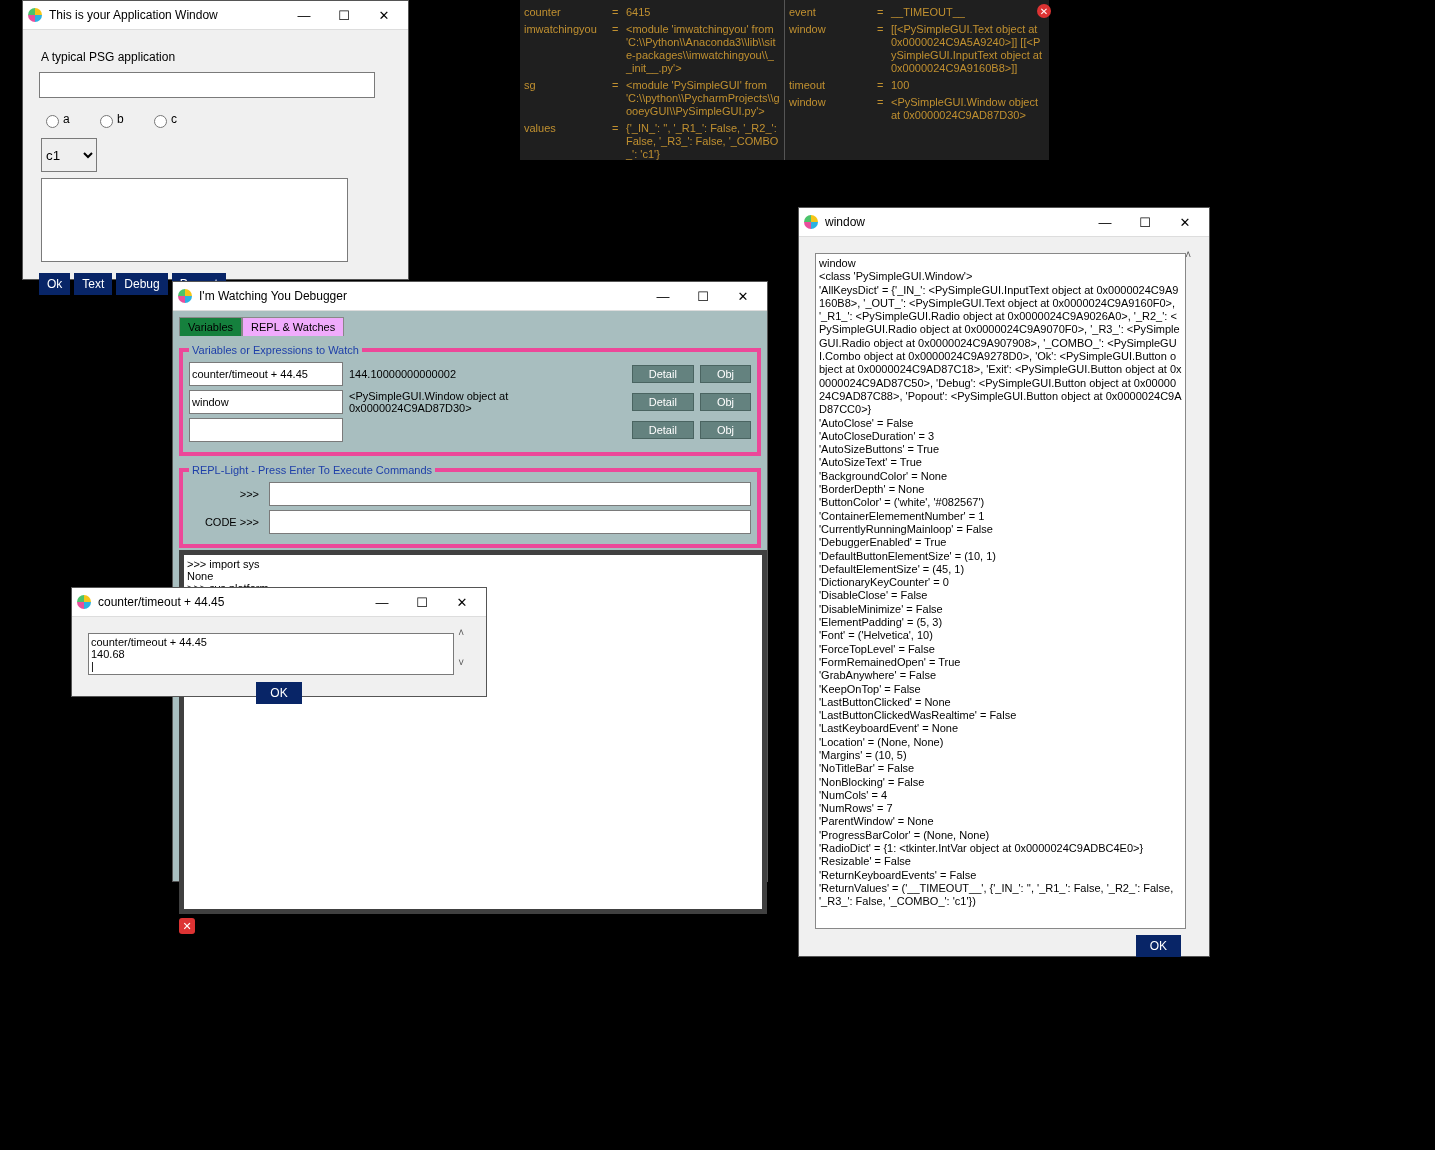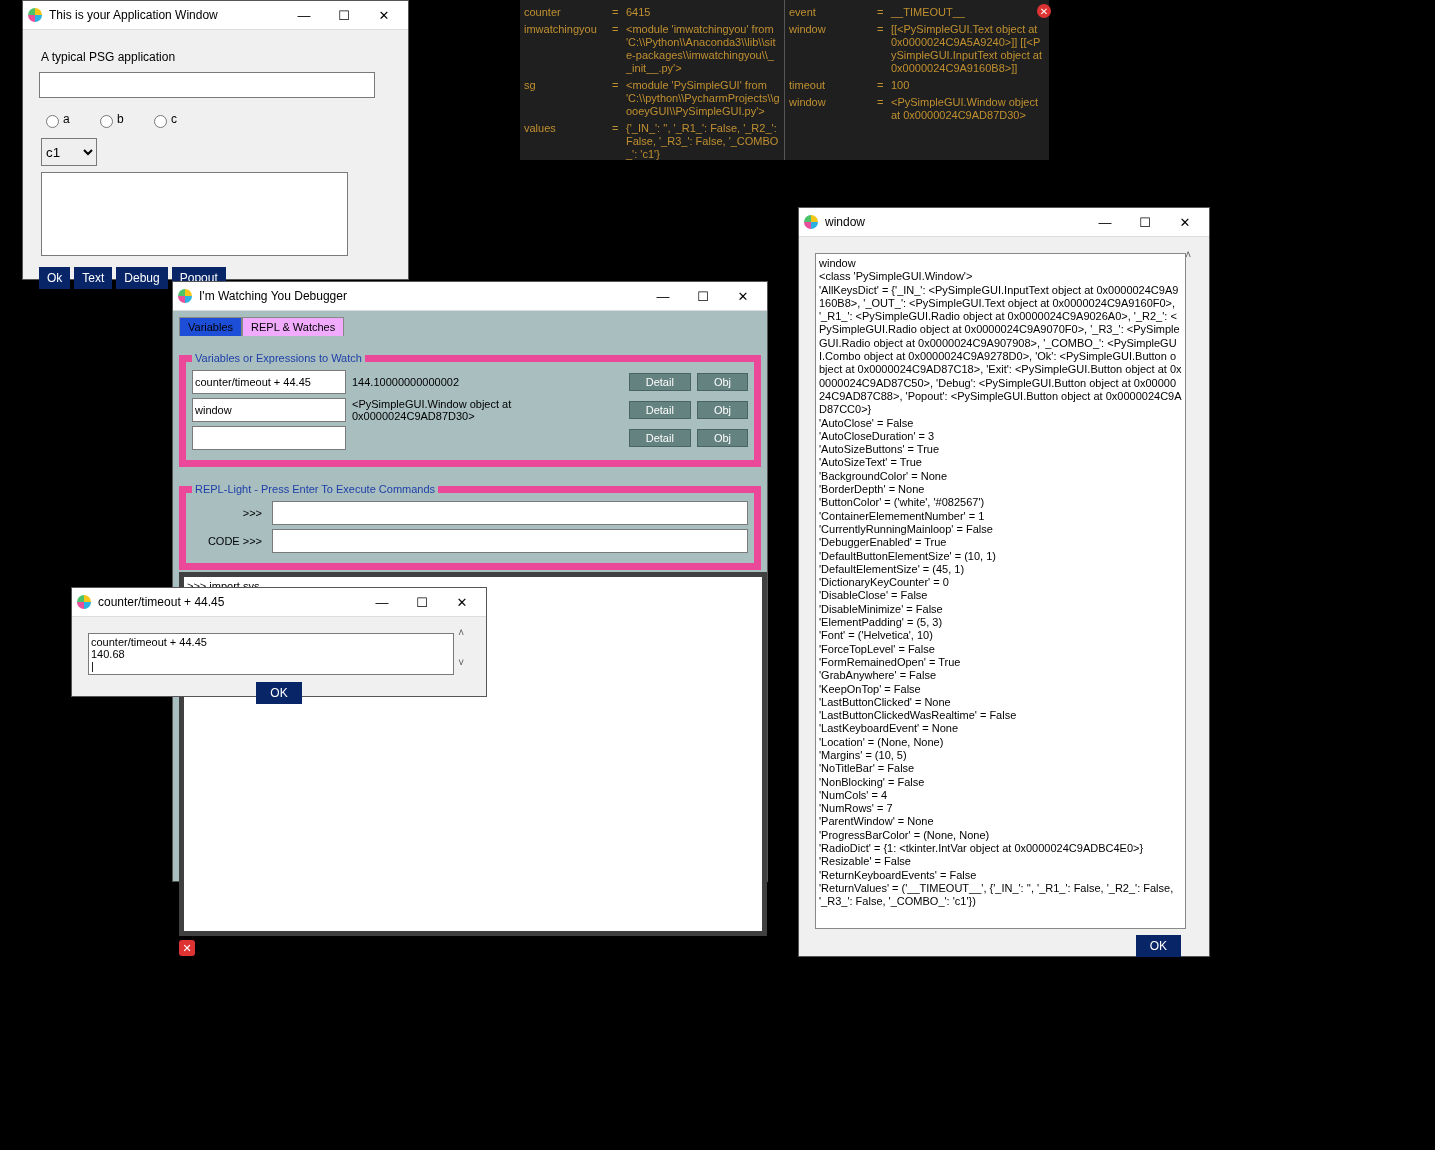--- a/index.html
+++ b/index.html
@@ -8,40 +8,40 @@
 .titlebar .icon{width:16px;height:16px;margin-right:6px;display:flex;align-items:center;justify-content:center}
 .titlebar .title{flex:1;font-size:12px;color:#000}
 .titlebar .ctl{width:40px;height:24px;display:flex;align-items:center;justify-content:center;color:#000;font-size:13px}
 .body{padding:16px}
 .win1{left:22px;top:0;width:385px;height:278px}
 .win1 .text{margin:4px 2px 8px 2px}
 .win1 input[type=text]{width:330px;height:20px;border:1px solid #7a7a7a;background:#fff;padding:2px}
 .win1 .radios{margin:14px 2px 8px 2px}
 .win1 .radios label{margin-right:22px;font-size:12px}
 .win1 .radios input{margin-right:4px;vertical-align:middle}
-.win1 select{width:56px;height:28px;border:1px solid #7a7a7a;margin:2px 2px 4px 2px}
+.win1 select{width:56px;height:34px;border:1px solid #7a7a7a;margin:2px 2px 4px 2px}
 .win1 textarea{width:301px;height:78px;border:1px solid #7a7a7a;margin:2px 2px 4px 2px;resize:none}
 .btnrow{display:flex;gap:4px;margin:4px 0}
 .navbtn{background:#082567;color:#fff;border:none;padding:4px 8px;font-size:12px}
 
 .darkpanel{position:absolute;left:520px;top:0;width:529px;height:160px;background:#1f1f1f;color:#b8a050;font-size:11px;display:flex}
 .darkpanel .col{flex:1;padding:4px}
 .darkpanel .row{display:flex;padding:2px 0;line-height:13px}
 .darkpanel .k{width:88px;color:#c09030}
 .darkpanel .eq{width:14px;color:#c09030}
 .darkpanel .v{flex:1;color:#c09030;word-break:break-all}
 .darkpanel .sep{width:1px;background:#555}
 .darkpanel .closebadge{position:absolute;right:-2px;top:4px;width:14px;height:14px;background:#d33;border-radius:7px;color:#fff;font-size:10px;display:flex;align-items:center;justify-content:center}
 
 .win2{left:172px;top:281px;width:594px;height:599px;background:#a8bebf}
 .win2 .body{padding:6px}
 .tabrow{display:flex;margin-bottom:0;background:#a8bebf}
-.tab{background:#1d4ed8;border:1px solid #888;border-bottom:none;padding:3px 8px;font-size:11px}
+.tab{background:#15803d;border:1px solid #888;border-bottom:none;padding:3px 8px;font-size:11px}
 .tab.active{background:#f0abfc}
-fieldset{border:7px solid #ec4899;margin:16px 0 2px 0;padding:6px;background:#a8bebf}
+fieldset{border:4px solid #ec4899;margin:8px 0 2px 0;padding:6px;background:#a8bebf}
 legend{color:#1e3fa9;font-size:11px;padding:0 3px}
 .watchrow{display:flex;align-items:center;gap:6px;margin-bottom:4px}
 .watchrow input{width:148px;height:18px;border:1px solid #7a7a7a;background:#fff;padding:2px;font-size:11px}
 .watchrow .val{flex:1;font-size:11px}
 .greybtn{background:#64827f;color:#fff;border:1px solid #4a6461;padding:2px 16px;font-size:11px}
 .repllabel{width:70px;text-align:right;font-size:11px;padding-right:4px}
 .replinput{flex:1;height:18px;border:1px solid #7a7a7a;background:#fff;padding:2px}
 .replout{width:572px;height:348px;background:#fff;border:5px solid #404040;padding:3px;font-size:11px;white-space:pre;overflow:auto;margin-top:2px}
 .closebadge2{width:16px;height:16px;background:#d33;border-radius:3px;color:#fff;font-size:11px;display:flex;align-items:center;justify-content:center;margin-top:4px}
 

